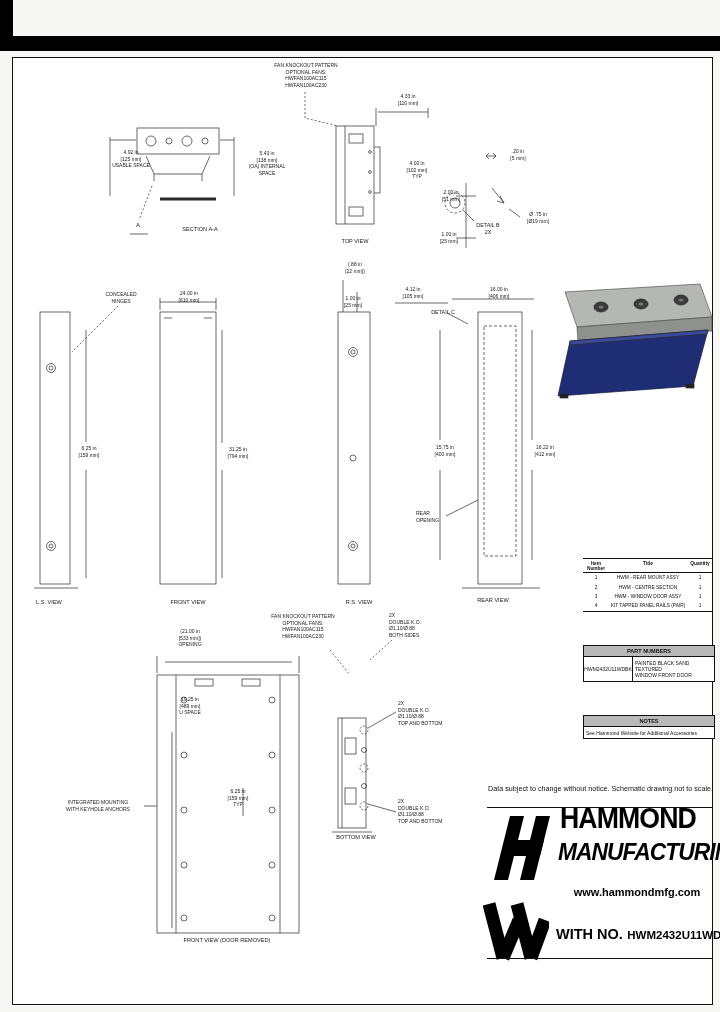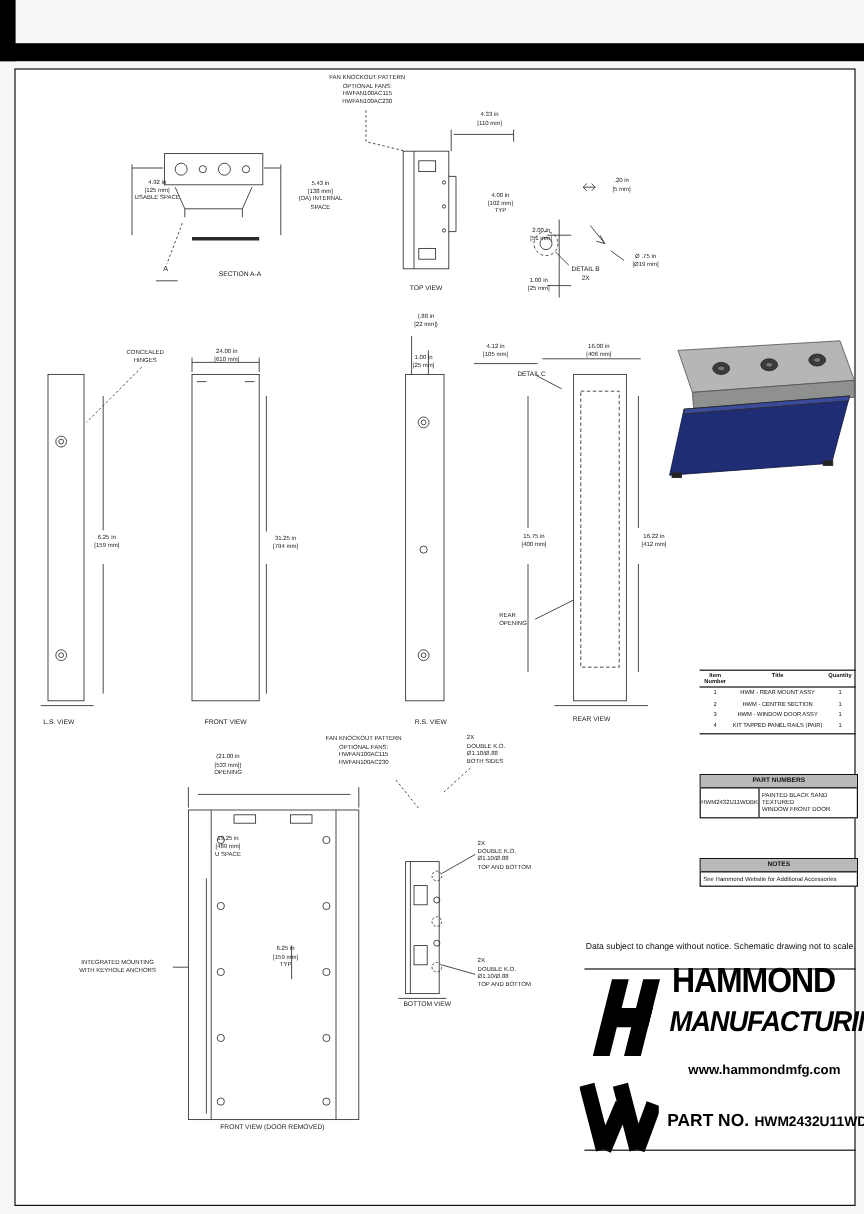--- a/index.html
+++ b/index.html
@@ -326,17 +326,17 @@
 
   <div id="hammond-name">HAMMOND</div>
   <div id="mfg-name"><span>MANUFACTURING</span></div>
   <div id="website">www.hammondmfg.com</div>
 
   <svg class="lines" style="left:483px;top:898px;position:absolute;" width="66" height="64" viewBox="0 0 66 64">
     <path d="M6,6 L20,60 M20,60 L36,22 M34,6 L48,60 M48,60 L62,22" stroke="#000" stroke-width="13" fill="none"></path>
   </svg>
 
   <div id="partline">
-    <span id="part-label">PART NO.</span>
+    <span id="part-label">WITH NO.</span>
     <span id="part-no">HWM2432U11WDBK</span>
   </div>
   <div class="footrule" style="left:487px;top:958px;width:226px;"></div>
 </div>
 
 </body></html>

